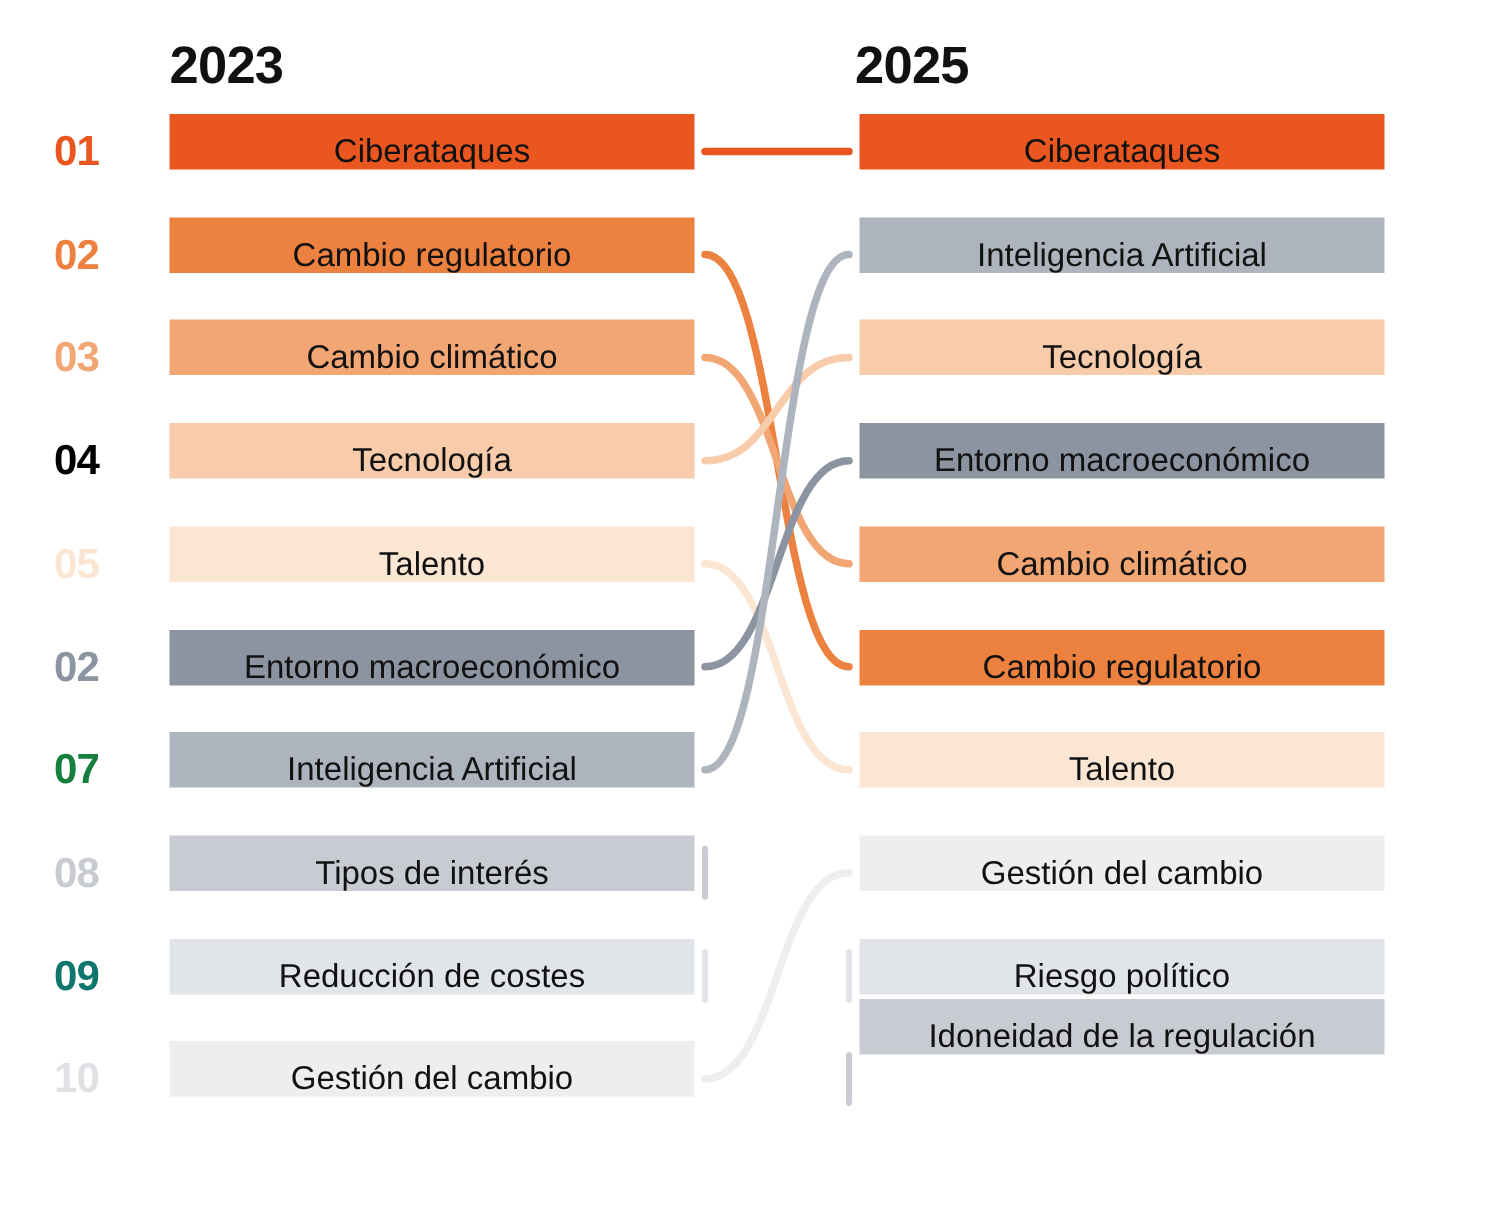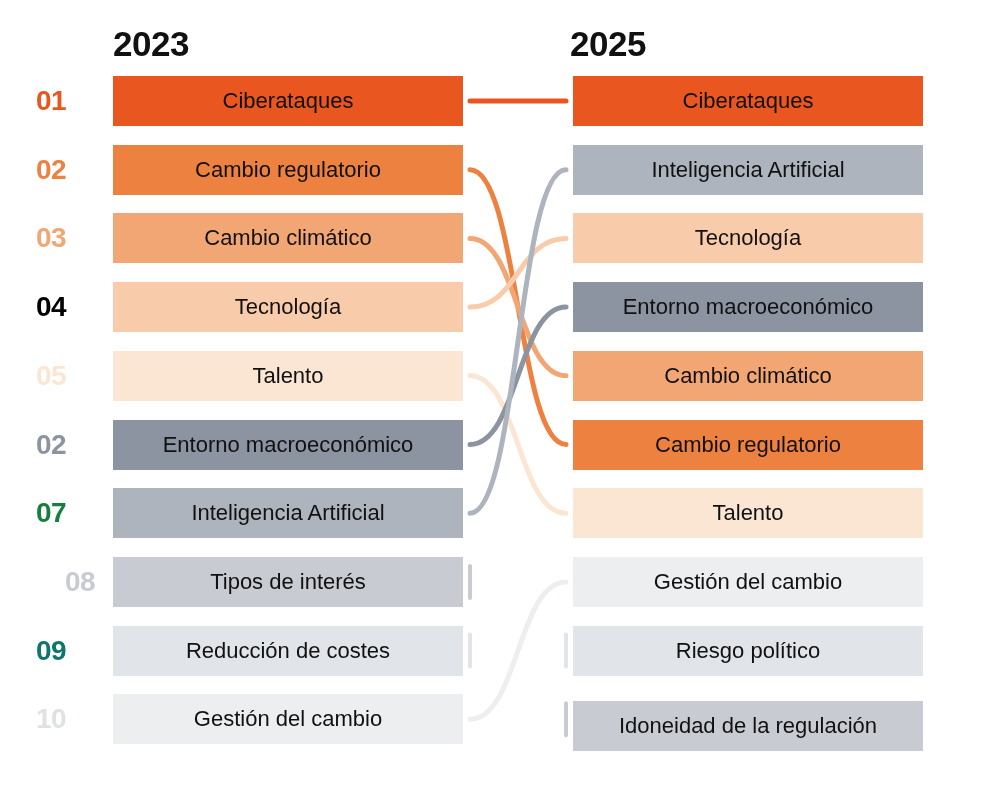--- a/index.html
+++ b/index.html
@@ -41,21 +41,21 @@
     text-align: left;
     font-size: 28px;
     font-weight: bold;
     letter-spacing: -0.5px;
     line-height: 50px;
     height: 50px;
   }
 
   .bar {
     position: absolute;
-    height: 50px;
+    height: 37px;
     line-height: 50px;
     text-align: center;
     font-size: 22px;
     color: #111111;
     white-space: nowrap;
     overflow: hidden;
     box-sizing: border-box;
   }
   .bar.left  { left: 113px; width: 350px; }
   .bar.right { left: 573px; width: 350px; }
@@ -100,33 +100,33 @@
       <div class="rank-num" style="top: 213.4px; color: rgb(242, 166, 115);">03</div>
       <div class="bar left" style="top: 213.4px; background: rgb(242, 166, 115);">Cambio climático</div>
       <div class="rank-num" style="top: 282.1px; color: #000000;">04</div>
       <div class="bar left" style="top: 282.1px; background: rgb(248, 204, 170);">Tecnología</div>
       <div class="rank-num" style="top: 350.8px; color: rgb(251, 229, 211);">05</div>
       <div class="bar left" style="top: 350.8px; background: rgb(251, 229, 211);">Talento</div>
       <div class="rank-num" style="top: 419.5px; color: rgb(140, 147, 161);">02</div>
       <div class="bar left" style="top: 419.5px; background: rgb(140, 147, 161);">Entorno macroeconómico</div>
       <div class="rank-num" style="top: 488.2px; color: #15803d;">07</div>
       <div class="bar left" style="top: 488.2px; background: rgb(174, 180, 189);">Inteligencia Artificial</div>
-      <div class="rank-num" style="top: 556.9px; color: rgb(200, 204, 210); margin-left: 29px;">08</div>
+      <div class="rank-num" style="top: 556.9px; color: rgb(200, 204, 210);">08</div>
       <div class="bar left" style="top: 556.9px; background: rgb(200, 204, 210);">Tipos de interés</div>
       <div class="rank-num" style="top: 625.6px; color: #0f766e;">09</div>
       <div class="bar left" style="top: 625.6px; background: rgb(225, 228, 232);">Reducción de costes</div>
       <div class="rank-num" style="top: 694.3px; color: rgb(223, 225, 228);">10</div>
       <div class="bar left" style="top: 694.3px; background: rgb(237, 238, 240);">Gestión del cambio</div>
     </div>
   <div id="right-col">
       <div class="bar right" style="top: 76px; background: rgb(233, 86, 31);">Ciberataques</div>
       <div class="bar right" style="top: 144.7px; background: rgb(174, 180, 189);">Inteligencia Artificial</div>
       <div class="bar right" style="top: 213.4px; background: rgb(248, 204, 170);">Tecnología</div>
       <div class="bar right" style="top: 282.1px; background: rgb(140, 147, 161);">Entorno macroeconómico</div>
       <div class="bar right" style="top: 350.8px; background: rgb(242, 166, 115);">Cambio climático</div>
       <div class="bar right" style="top: 419.5px; background: rgb(237, 129, 64);">Cambio regulatorio</div>
       <div class="bar right" style="top: 488.2px; background: rgb(251, 229, 211);">Talento</div>
       <div class="bar right" style="top: 556.9px; background: rgb(237, 238, 240);">Gestión del cambio</div>
       <div class="bar right" style="top: 625.6px; background: rgb(225, 228, 232);">Riesgo político</div>
-      <div class="bar right" style="top: 701px; background: rgb(200, 204, 210);">Idoneidad de la regulación</div>
+      <div class="bar right" style="top: 666px; background: rgb(200, 204, 210);">Idoneidad de la regulación</div>
     </div>
 
 </div>
 
 </body></html>

